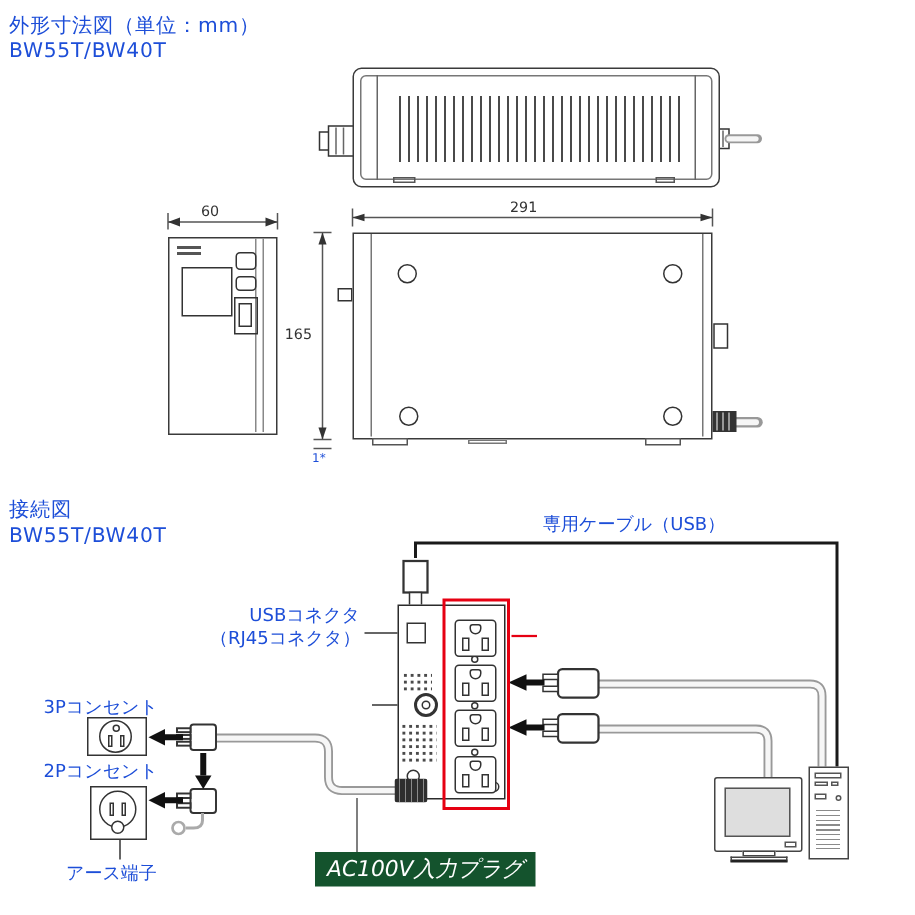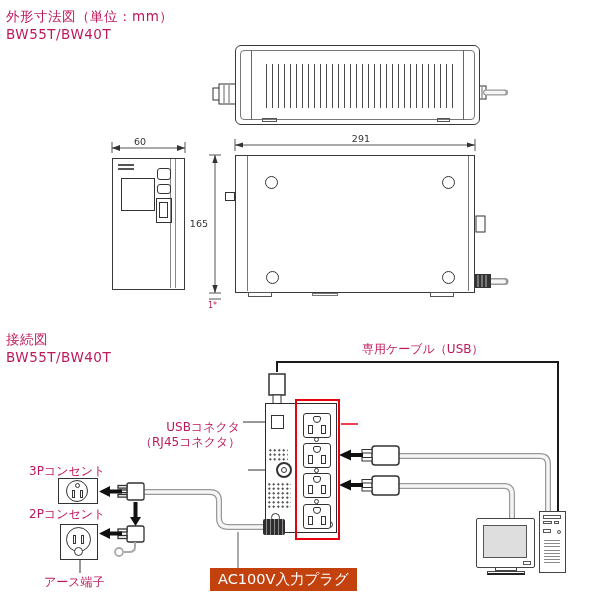--- a/index.html
+++ b/index.html
@@ -1,35 +1,35 @@
 <!DOCTYPE html>
 <html><head>
 <meta charset="utf-8">
 <style>
   html,body{margin:0;padding:0;background:#fff;}
   #canvas{position:relative;width:610px;height:610px;background:#fff;overflow:hidden;
           font-family:"DejaVu Sans","Liberation Sans",sans-serif;color:#1c1c1c;}
   .abs{position:absolute;}
-  .txt{position:absolute;white-space:nowrap;color:#be185d;}
+  .txt{position:absolute;white-space:nowrap;color:#1d4ed8;}
   .h1{font-size:13.5px;letter-spacing:.5px;}
   .lbl{font-size:12px;}
   .dim{font-size:9.5px;color:#333;}
   svg.lineart{position:absolute;left:0;top:0;z-index:1;pointer-events:none;}
   .dev{position:absolute;background:#fff;border:1.5px solid #3a3a3a;z-index:2;box-sizing:border-box;}
   .z3{z-index:3;}
   .z4{z-index:4;}
   .dots{background-image:radial-gradient(#4a4a4a 1px,transparent 1.15px);background-size:4.5px 4.5px;}
   .slats{background-image:repeating-linear-gradient(90deg,#4a4a4a 0 1.5px,transparent 1.5px 6px);}
   .hvents{background-image:repeating-linear-gradient(180deg,#8a8a8a 0 1px,transparent 1px 3.2px);}
   .circle{border-radius:50%;}
   .outlet{position:absolute;width:28px;height:25px;border:1.5px solid #333;border-radius:3px;box-sizing:border-box;background:#fff;}
   .outlet .gnd{position:absolute;left:9px;top:2px;width:8px;height:7px;border:1.5px solid #333;border-radius:2px 2px 4px 4px;box-sizing:border-box;}
   .outlet .sl{position:absolute;top:11px;width:5px;height:9px;border:1.3px solid #333;box-sizing:border-box;}
   .redbox{border:2px solid #e60012;box-sizing:border-box;}
-  .graybadge{background:#c2410c;color:#fff;font-size:14.5px;padding:2px 8px;}
+  .graybadge{background:#14532d;color:#fff;font-size:14.5px;padding:2px 8px;font-style:italic;}
   .vline{border-left:1px solid #666;}
 </style>
 </head>
 <body>
 
 <div id="canvas">
 
   <svg class="lineart" width="610" height="610" viewBox="0 0 610 610">
 
     <g stroke="#555" stroke-width="1" fill="none">
@@ -156,21 +156,21 @@
     <div class="abs circle" style="left:206px;top:20px;width:13px;height:13px;border:1.4px solid #333;box-sizing:border-box;"></div>
     <div class="abs circle" style="left:30px;top:115px;width:13px;height:13px;border:1.4px solid #333;box-sizing:border-box;"></div>
     <div class="abs circle" style="left:206px;top:115px;width:13px;height:13px;border:1.4px solid #333;box-sizing:border-box;"></div>
   </div>
   <div class="abs" style="left:225px;top:192px;width:10px;height:9px;border:1.2px solid #333;background:#fff;box-sizing:border-box;z-index:1;"></div>
   <div class="abs" style="left:248px;top:292px;width:24px;height:5px;border:1px solid #555;background:#fff;box-sizing:border-box;z-index:3;"></div>
   <div class="abs" style="left:430px;top:292px;width:24px;height:5px;border:1px solid #555;background:#fff;box-sizing:border-box;z-index:3;"></div>
   <div class="abs" style="left:312px;top:293px;width:26px;height:3px;border:1px solid #777;background:#fff;box-sizing:border-box;z-index:3;"></div>
 
   <div class="txt dim z4" style="left:125px;top:136px;width:30px;text-align:center;">60</div>
-  <div class="txt dim z4" style="left:340px;top:133px;width:30px;text-align:right;">291</div>
+  <div class="txt dim z4" style="left:340px;top:133px;width:30px;text-align:left;">291</div>
   <div class="txt dim z4" style="left:186px;top:218px;width:22px;text-align:right;">165</div>
   <div class="txt z4" style="left:208px;top:301px;font-size:8px;">1*</div>
 
   <div class="txt h1 z4" style="left:6px;top:331px;">接続図</div>
   <div class="txt h1 z4" style="left:6px;top:349px;">BW55T/BW40T</div>
 
   <div class="txt lbl z4" style="left:362px;top:341px;">専用ケーブル（USB）</div>
 
   <div class="dev" style="left:265px;top:403px;width:72px;height:130px;border-color:#2b2b2b;">
     <div class="abs" style="left:5px;top:11px;width:13px;height:14px;border:1.5px solid #333;box-sizing:border-box;"></div>
@@ -201,21 +201,21 @@
       </div>
     <div class="outlet" style="left:37px;top:100px;">
         <div class="gnd"></div>
         <div class="sl" style="left:4px;"></div>
         <div class="sl" style="left:17px;"></div>
       </div>
   </div>
   <div class="abs redbox z3" style="left:295px;top:399px;width:45px;height:141px;"></div>
   <div class="abs z3" style="left:263px;top:519px;width:22px;height:16px;background:#2e2e2e;border-radius:2px;background-image:repeating-linear-gradient(90deg,transparent 0 3px,#8a8a8a 3px 4px);"></div>
 
-  <div class="txt lbl z4" style="left:140px;top:403px;width:100px;text-align:right;line-height:14.5px;margin-top:17px;">
+  <div class="txt lbl z4" style="left:140px;top:403px;width:100px;text-align:right;line-height:14.5px;">
     <div>USBコネクタ</div>
     <div>（RJ45コネクタ）</div>
   </div>
   <div class="txt lbl z4" style="left:29px;top:463px;">3Pコンセント</div>
   <div class="txt lbl z4" style="left:29px;top:506px;">2Pコンセント</div>
   <div class="txt lbl z4" style="left:44px;top:574px;">アース端子</div>
   <div class="abs graybadge z4" style="left:210px;top:568px;">AC100V入力プラグ</div>
 
   <div class="dev" style="left:58px;top:478px;width:40px;height:26px;border-color:#333;">
     <div class="abs circle" style="left:7px;top:1px;width:22px;height:22px;border:1.3px solid #333;box-sizing:border-box;">

